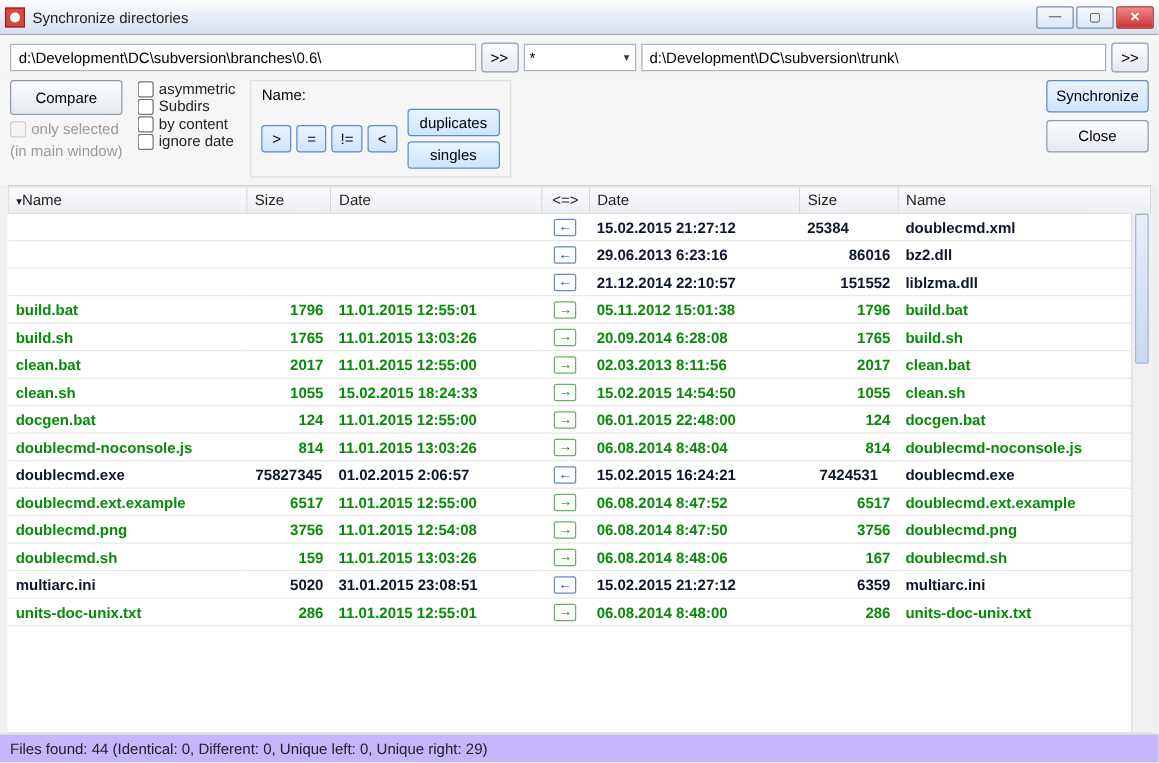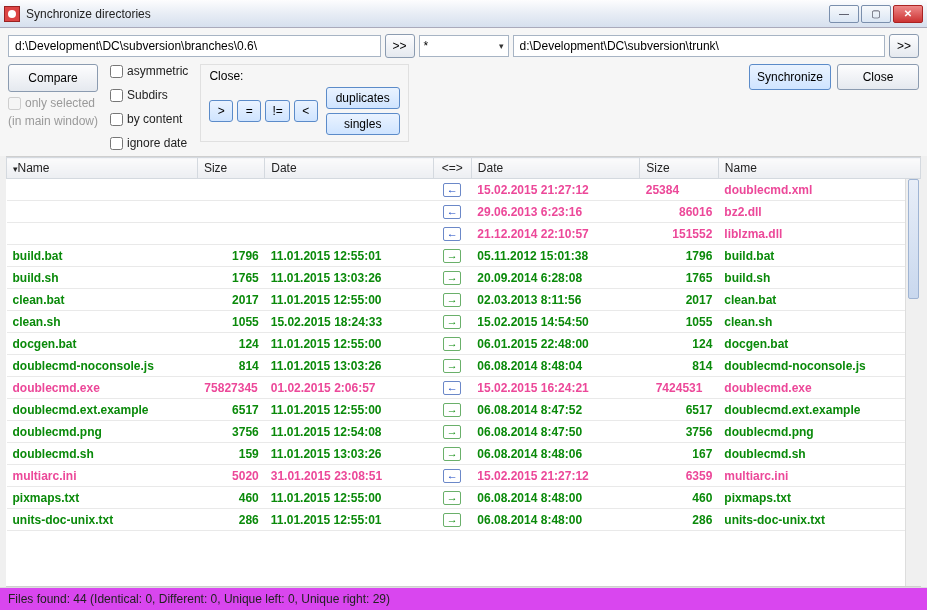--- a/index.html
+++ b/index.html
@@ -59,33 +59,33 @@
   height: 22px; min-width: 90px;
   border: 1px solid #a7b4c4; background: #fff; padding: 2px 4px;
   display:flex;align-items:center;justify-content:space-between;
 }
 .combobox .cbarrow{font-size:9px;color:#333;}
 .toolbar2 {
   display:flex; align-items:flex-start; gap:12px;
   padding: 2px 8px 6px 8px; background:#f6f6f6;
 }
 .leftcol { display:flex; flex-direction:column; gap:4px;}
-.opts { display:flex; flex-direction:column; gap:10px; }
+.opts { display:flex; flex-direction:column; gap:0; }
 .chk { display:flex; align-items:center; gap:4px; color:#222;}
 .chk input{ width:13px;height:13px;}
 .chk.dis{color:#9a9a9a;}
 .showgroup {
   border:1px solid #e0e0e0; padding:4px 8px 6px 8px;
   background:#f6f6f6;
 }
 .showrow{display:flex;gap:4px;align-items:center;margin-top:4px;}
 .showrow .smallbtn{min-width:24px;height:22px;}
 .stackbtns{display:flex;flex-direction:column;gap:4px;margin-left:4px;}
 .stackbtns .smallbtn{min-width:74px;}
-.rightbtns{margin-left:auto;display:flex;flex-direction:row;gap:6px;align-items:flex-end;}
+.rightbtns{margin-left:auto;display:flex;flex-direction:column;gap:6px;align-items:flex-end;}
 .rightbtns .smallbtn{min-width:82px;height:26px;}
 .grid {
   flex:1; overflow:auto; background:#fff;
   border-top:1px solid #cfcfcf; border-bottom:1px solid #cfcfcf;
   margin:0 6px;
   position:relative;
 }
 table{width:100%;border-collapse:collapse;table-layout:fixed;padding-left:20px;}
 thead th{
   background:linear-gradient(#fbfbfc,#eceef2);
@@ -93,38 +93,38 @@
   font-weight:normal;text-align:left;padding:3px 6px;color:#222;
   font-size:12px;position:sticky;top:0;
 }
 tbody td{
   border-bottom:1px solid #e9e9e9;
   padding:2px 6px; white-space:nowrap; overflow:hidden; text-overflow:ellipsis;
   font-size:12px;
 }
 tbody tr{height:22px;}
 .green{color:#0a8a0a;font-weight:bold;}
-.blue{color:#ec4899;font-weight:bold;}
+.blue{color:#0f172a;font-weight:bold;}
 .arrowcell{text-align:center;width:28px;}
 .arrow{
   display:inline-flex;align-items:center;justify-content:center;
   width:18px;height:14px;border:1px solid #888;background:#fff;border-radius:2px;
   font-size:11px;line-height:1;
 }
 .arrow.green{color:#0a8a0a;border-color:#6ab06a;}
 .arrow.blue{color:#1040c0;border-color:#6b88c8;}
 .col-name-l{width:170px;}
 .col-size-l{width:60px;text-align:right;}
 .col-date-l{width:150px;}
 .col-cmp{width:34px;}
 .col-date-r{width:150px;}
 .col-size-r{width:70px;text-align:right;}
 .col-name-r{width:180px;}
 .status{
-  padding:4px 8px;color:#222;background:#d946ef;border-top:1px solid #ddd;
+  padding:4px 8px;color:#222;background:#c4b5fd;border-top:1px solid #ddd;
 }
 .scrollbar{position:absolute;right:0;top:22px;bottom:0;width:16px;background:#f0f0f0;border-left:1px solid #ddd;}
 .scrollthumb{position:absolute;top:0;left:2px;right:2px;height:120px;background:linear-gradient(#e8eef8,#c9d8ee);border:1px solid #9fb4d3;border-radius:2px;}
 </style>
 </head>
 <body>
 
 <div class="titlebar">
   <span class="appicon"></span>
   <span class="title">Synchronize directories</span>
@@ -167,21 +167,21 @@
     <label class="chk">
         <input type="checkbox" style="">
         <span>by content</span>
       </label>
     <label class="chk">
         <input type="checkbox" style="">
         <span>ignore date</span>
       </label>
   </div>
   <div class="showgroup">
-    <div>Close:</div>
+    <div>Name:</div>
     <div class="showrow">
       <button class="smallbtn primary">&gt;</button>
       <button class="smallbtn primary">=</button>
       <button class="smallbtn primary">!=</button>
       <button class="smallbtn primary">&lt;</button>
       <div class="stackbtns">
         <button class="smallbtn primary">duplicates</button>
         <button class="smallbtn primary">singles</button>
       </div>
     </div>
@@ -335,29 +335,20 @@
         <tr>
           <td class="blue">multiarc.ini</td>
           <td class="blue" style="text-align:right">5020</td>
           <td class="blue">31.01.2015 23:08:51</td>
           <td class="arrowcell"><span class="arrow blue">←</span></td>
           <td class="blue">15.02.2015 21:27:12</td>
           <td class="blue" style="text-align:right">6359</td>
           <td class="blue">multiarc.ini</td>
         </tr>
         <tr>
-          <td class="green">pixmaps.txt</td>
-          <td class="green" style="text-align:right">460</td>
-          <td class="green">11.01.2015 12:55:00</td>
-          <td class="arrowcell"><span class="arrow green">→</span></td>
-          <td class="green">06.08.2014 8:48:00</td>
-          <td class="green" style="text-align:right">460</td>
-          <td class="green">pixmaps.txt</td>
-        </tr>
-        <tr>
           <td class="green">units-doc-unix.txt</td>
           <td class="green" style="text-align:right">286</td>
           <td class="green">11.01.2015 12:55:01</td>
           <td class="arrowcell"><span class="arrow green">→</span></td>
           <td class="green">06.08.2014 8:48:00</td>
           <td class="green" style="text-align:right">286</td>
           <td class="green">units-doc-unix.txt</td>
         </tr>
       </tbody>
   </table>

